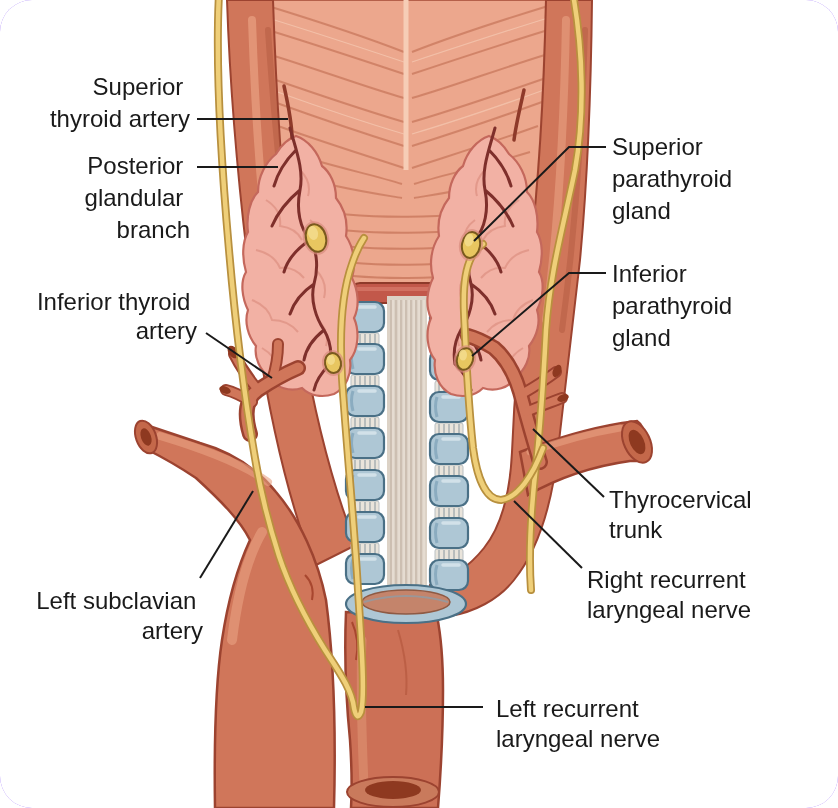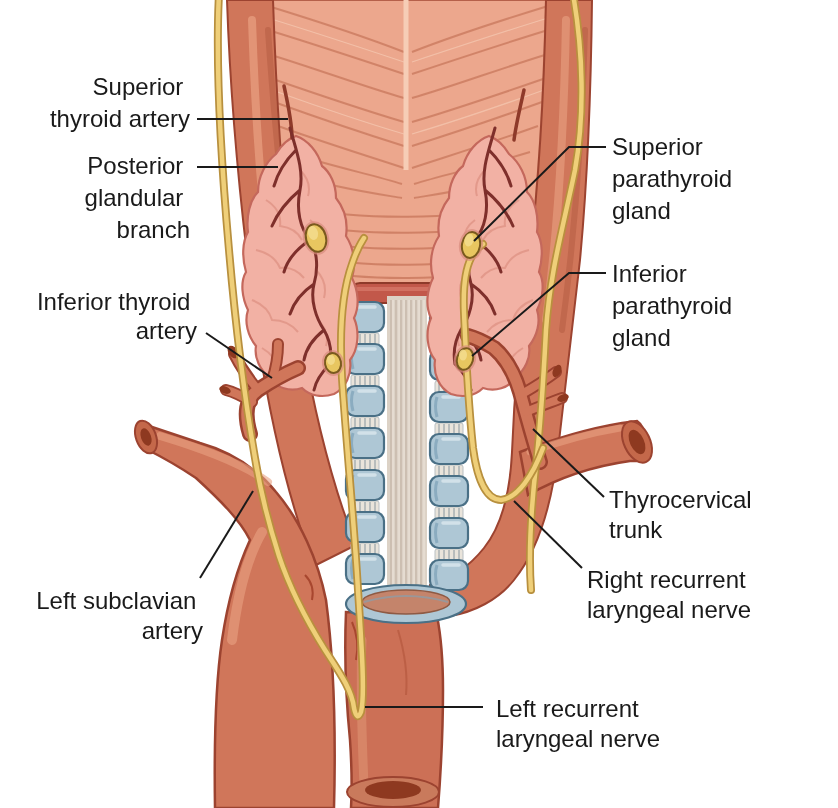--- a/index.html
+++ b/index.html
@@ -1,16 +1,16 @@
 <!DOCTYPE html>
 <html><head>
 <meta charset="utf-8">
 <style>
   html,body{margin:0;padding:0;background:#ffffff;}
-  #canvas{width:838px;height:808px;position:relative;background:#8b5cf6;overflow:hidden;}
+  #canvas{width:838px;height:808px;position:relative;background:#8b5cf6;overflow:hidden;border-radius:32px;}
   svg{display:block;}
   .lbl{font-family:"Liberation Sans",sans-serif;font-size:24px;fill:#1a1a1a;}
 </style>
 </head>
 <body>
 
 <div id="canvas">
 <svg width="838" height="808" viewBox="0 0 838 808" xmlns="http://www.w3.org/2000/svg">
   <defs>
     <g id="tring">

